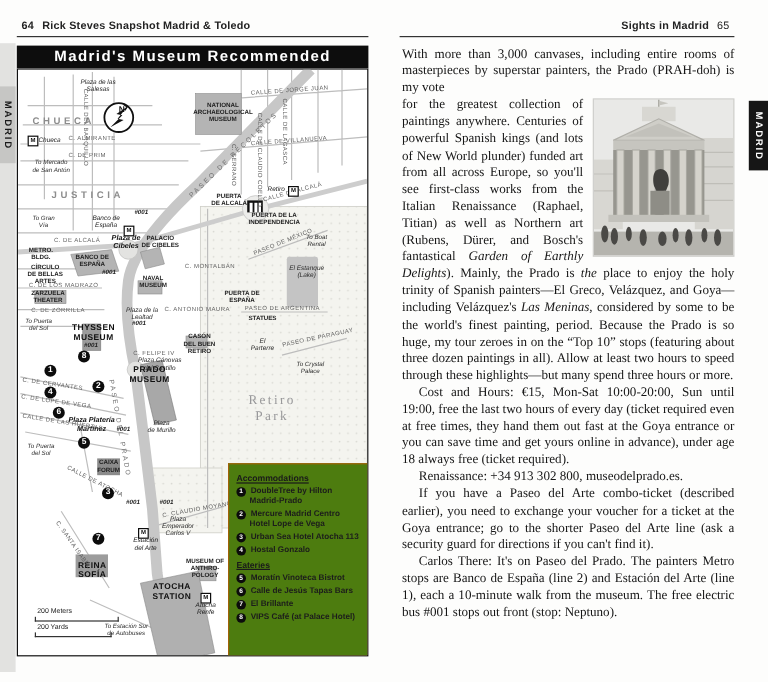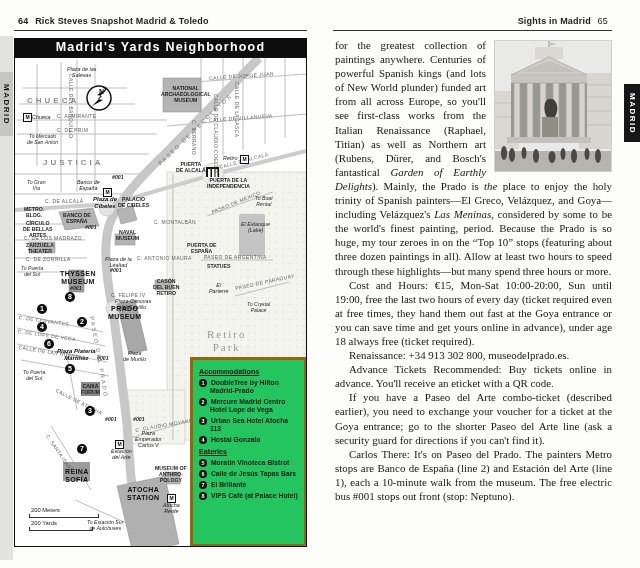--- a/index.html
+++ b/index.html
@@ -42,22 +42,22 @@
           font-size:7px;line-height:10px;font-weight:bold;text-align:center;}
   .metro{position:absolute;width:7px;height:7px;background:#fff;border:1px solid #0c0c0c;
          font-size:5px;line-height:7px;font-weight:bold;text-align:center;color:#0c0c0c;}
   #north-label{position:absolute;left:84px;top:30px;font-size:7px;font-weight:bold;color:#111;}
   
   #scale-bar{position:absolute;left:14px;top:448px;width:70px;font-size:5.8px;color:#222;}
   .scale-seg{border:1px solid #333;border-top:none;height:3px;margin-bottom:2px;}
   #scale-yards-seg{width:62px;}
   #scale-bar div.lbl{margin:1px 0 1px 2px;}
   
-  #legend{position:absolute;right:-1px;bottom:-1px;width:117px;height:190px;background:#22c55e;
-          border:3px solid #a16207;padding:5px 4px 0 6px;box-sizing:border-box;}
+  #legend{position:absolute;right:-1px;bottom:-1px;width:117px;height:161px;background:#4d7c0f;
+          border:1px solid #a16207;padding:5px 4px 0 6px;box-sizing:border-box;}
   .legend-title{font-size:7.2px;font-weight:bold;text-decoration:underline;margin:2px 0 3px 0;}
   #legend ul{list-style:none;margin:0;padding:0;}
   #legend li{font-size:6.8px;line-height:1.18;margin:0 0 3px 0;padding-left:11px;text-indent:-11px;font-weight:bold;color:#1c1c1c;}
   #legend .num{display:inline-block;width:8px;height:8px;border-radius:50%;background:#0c0c0c;color:#fff;
                font-size:5.5px;line-height:8px;text-align:center;text-indent:0;margin-right:2px;font-weight:bold;}
   
   #right-content{position:absolute;left:335px;top:38px;width:277px;}
   #section-heading{font-size:11.5px;font-weight:bold;letter-spacing:-.1px;margin:0 0 4px 0;color:#111;}
   #section-heading .tri{font-size:8px;letter-spacing:-1px;vertical-align:1px;}
   .body-p{font-family:"Liberation Serif",serif;font-size:10.9px;line-height:14.1px;text-align:justify;
@@ -74,21 +74,21 @@
 <div class="pg-header" id="left-header">
   <span class="pgnum">64</span>
   <span>Rick Steves Snapshot Madrid &amp; Toledo</span>
 </div>
 <div class="rule" id="rule-left"></div>
 <div id="left-strip"></div>
 <div class="side-tab" id="left-tab">MADRID</div>
 
 <div id="map-panel">
   <div id="map-title-bar">
-    <span>Madrid's Yards Neighborhood</span>
+    <span>Madrid's Museum Recommended</span>
   </div>
   <div id="map-canvas">
 
     <svg id="map-base" width="291" height="488" viewBox="0 0 291 488">
       <defs>
         <pattern id="dots" width="7" height="7" patternUnits="userSpaceOnUse">
           <rect width="7" height="7" fill="#f4f4ef"></rect>
             <circle cx="2" cy="2" r=".7" fill="#d9d9d2"></circle>
         </pattern>
       </defs>
@@ -306,20 +306,21 @@
 
 <div class="pg-header" id="right-header">
   <span>Sights in Madrid</span>
   <span class="pgnum" style="font-weight:normal">65</span>
 </div>
 <div class="rule" id="rule-right"></div>
 <div class="side-tab" id="right-tab">MADRID</div>
 
 <div id="right-content">
 
+  <p class="body-p"><span>With more than 3,000 canvases, including entire rooms of masterpieces by superstar painters, the Prado (PRAH-doh) is my vote </span></p>
 
   <p class="body-p">
     <span id="photo-wrap"><svg width="116" height="130" viewBox="0 0 116 130">
       <rect width="116" height="130" fill="#e9e9e7"></rect>
       <rect x="84" y="32" width="32" height="76" fill="#d6d5d0"></rect>
       <path d="M84 44H116 M84 56H116 M84 70H116 M84 84H116" stroke="#bfbeb8" stroke-width="1"></path>
       <rect x="0" y="50" width="24" height="58" fill="#d8d7d2"></rect>
       <path d="M0 62H24 M0 76H24" stroke="#c2c1bb" stroke-width="1"></path>
       <rect x="40" y="6" width="28" height="12" fill="#d8d7d2"></rect>
       <line x1="54" y1="6" x2="54" y2="0" stroke="#9a9992" stroke-width="1"></line>
@@ -349,17 +350,16 @@
             <ellipse cx="68" cy="113" rx="2.5" ry="6"></ellipse>
         <ellipse cx="79" cy="115" rx="3" ry="7"></ellipse>
             <ellipse cx="92" cy="113" rx="2.5" ry="6"></ellipse>
         <ellipse cx="103" cy="115" rx="3" ry="7"></ellipse>
       </g>
     </svg></span>
   <span>for the greatest collection of paintings anywhere. Centuries of powerful Spanish kings (and lots of New World plunder) funded art from all across Europe, so you'll see first-class works from the Italian Renaissance (Raphael, Titian) as well as Northern art (Rubens, Dürer, and Bosch's fantastical </span><span class="ri">Garden of Earthly Delights</span><span>). Mainly, the Prado is </span><span class="ri">the</span><span> place to enjoy the holy trinity of Spanish painters—El Greco, Velázquez, and Goya—including Velázquez's </span><span class="ri">Las Meninas</span><span>, considered by some to be the world's finest painting, period. Because the Prado is so huge, my tour zeroes in on the “Top 10” stops (featuring about three dozen paintings in all). Allow at least two hours to speed through these highlights—but many spend three hours or more.</span></p>
 
   <p class="body-p ind"><span class="rb">Cost and Hours: </span><span>€15, Mon-Sat 10:00-20:00, Sun until 19:00, free the last two hours of every day (ticket required even at free times, they hand them out fast at the Goya entrance or you can save time and get yours online in advance), under age 18 always free (ticket required).</span></p>
   <p class="body-p ind"><span class="rb">Renaissance: </span><span>+34 913 302 800, museodelprado.es.</span></p>
-  <p class="body-p ind"><span class="rb">Advance Tickets Recommended: </span><span>Buy tickets online in advance. You'll receive an eticket with a QR code.</span></p>
   <p class="body-p ind"><span>If you have a Paseo del Arte combo-ticket (described earlier), you need to exchange your voucher for a ticket at the Goya entrance; go to the shorter Paseo del Arte line (ask a security guard for directions if you can't find it).</span></p>
   <p class="body-p ind"><span class="rb">Carlos There: </span><span>It's on Paseo del Prado. The painters </span><span class="rb">Metro</span><span> stops are Banco de España (line 2) and Estación del Arte (line 1), each a 10-minute walk from the museum. The free electric bus #001 stops out front (stop: Neptuno).</span></p>
 
 </div>
 
 </body></html>

